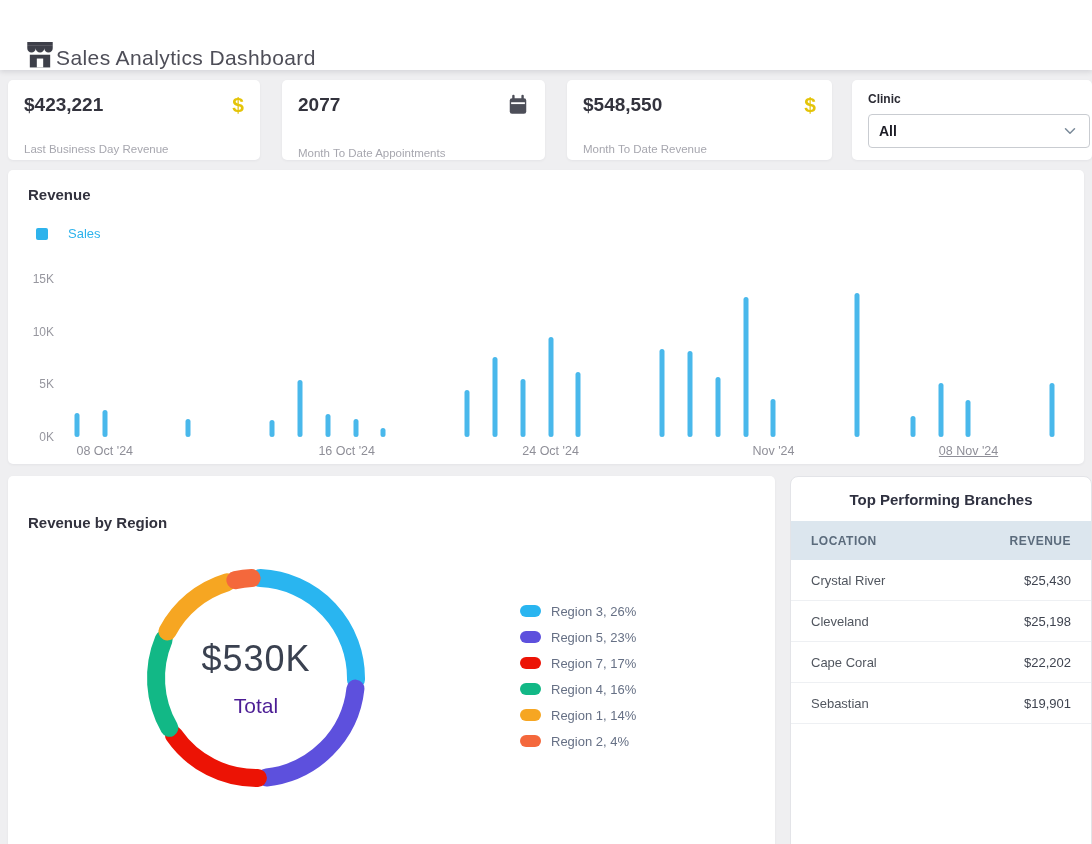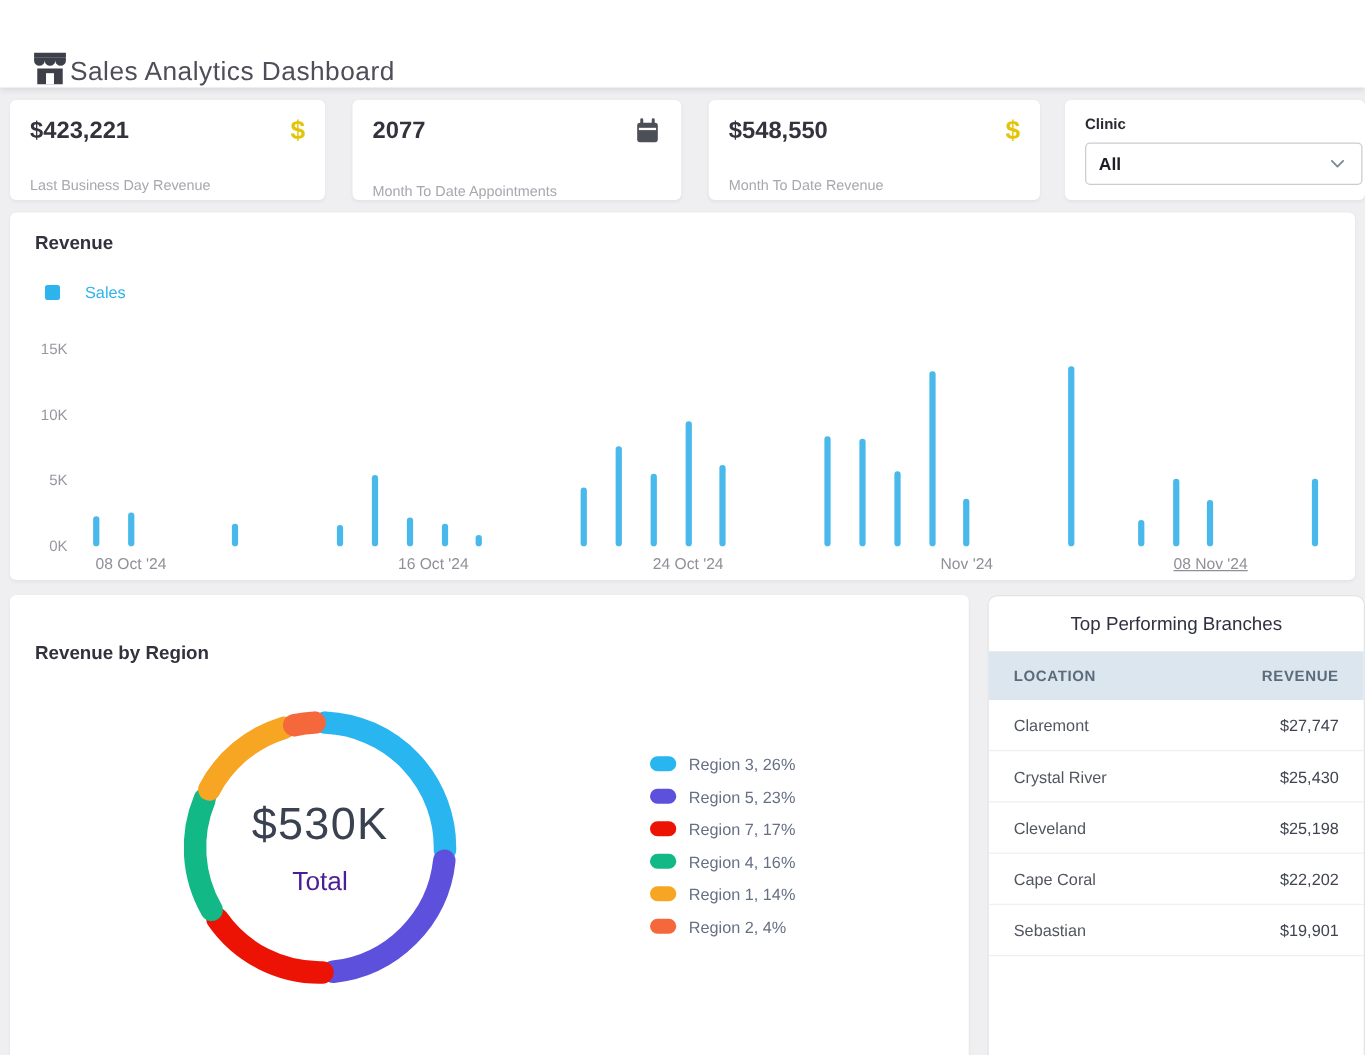--- a/index.html
+++ b/index.html
@@ -46,21 +46,21 @@
   .donut-value{font-size:36px;color:#3a4150;font-weight:500;letter-spacing:1px}
   .donut-label{font-size:21px;color:#4c1d95}
   .donut-legend{position:absolute;left:512px;top:122px}
   .dl-item{display:flex;align-items:center;height:26px;cursor:pointer}
   .dl-swatch{width:21px;height:12px;border-radius:6px;flex:0 0 auto}
   .dl-text{margin-left:10px;font-size:13px;color:#667085}
 
   .branches-card{left:790px;top:476px;width:302px;height:380px;border:1px solid #e3e4e8;
     border-radius:8px;box-shadow:none;overflow:hidden}
   .branches-title{height:44px;display:flex;align-items:center;justify-content:center;
-    font-size:15px;font-weight:400;color:#2f3140}
+    font-size:15px;font-weight:700;color:#2f3140}
   .branches-header{height:39px;background:#dce6ee;display:flex;align-items:center;
     justify-content:space-between;padding:0 20px;font-size:12px;font-weight:700;color:#5b6b7c;letter-spacing:.5px}
   .brow{height:41px;display:flex;align-items:center;justify-content:space-between;
     padding:0 20px;border-bottom:1px solid #eef0f3}
   .bloc{font-size:13px;color:#51565f}
   .brev{font-size:13px;color:#3f4450}
 </style>
 </head>
 <body>
 
@@ -207,24 +207,20 @@
 </div>
 
 <div class="card branches-card">
   <div class="branches-title">Top Performing Branches</div>
   <div class="branches-header">
     <span>LOCATION</span>
     <span>REVENUE</span>
   </div>
   <div id="branches-rows">
       <div class="brow">
-        <span class="bloc">Claremont</span>
-        <span class="brev">$27,747</span>
-      </div>
-      <div class="brow">
         <span class="bloc">Crystal River</span>
         <span class="brev">$25,430</span>
       </div>
       <div class="brow">
         <span class="bloc">Cleveland</span>
         <span class="brev">$25,198</span>
       </div>
       <div class="brow">
         <span class="bloc">Cape Coral</span>
         <span class="brev">$22,202</span>

